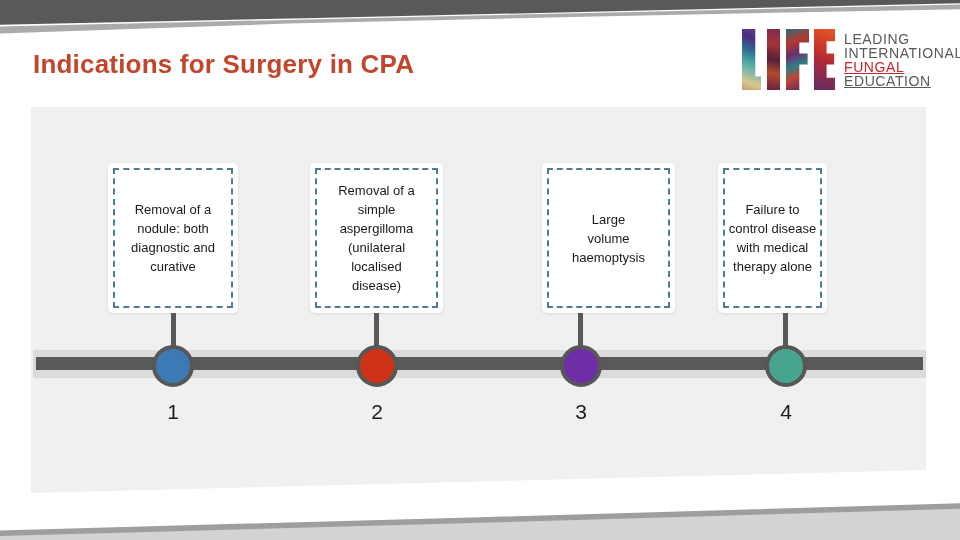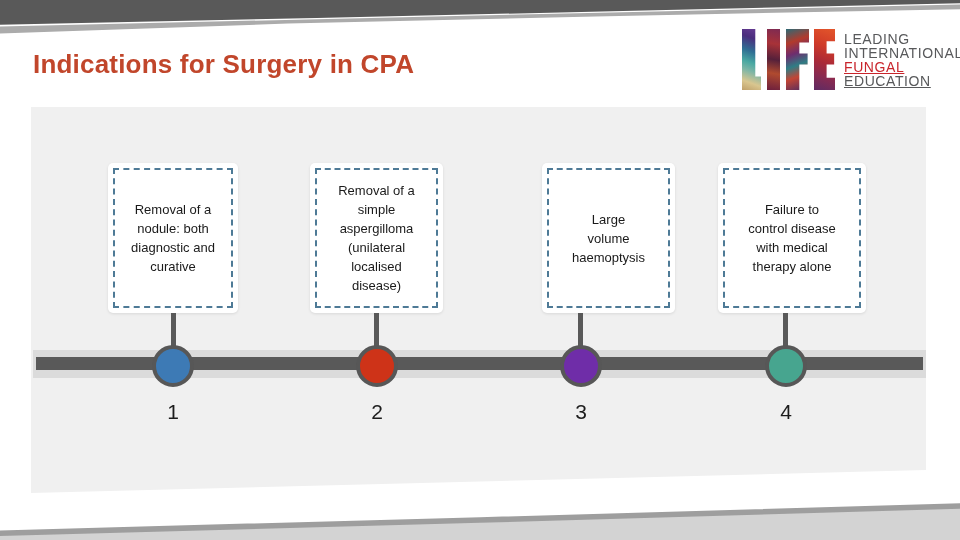--- a/index.html
+++ b/index.html
@@ -46,21 +46,21 @@
 
   
   .tbox{position:absolute;top:163px;height:150px;background:#ffffff;border-radius:5px;
     box-shadow:0 1px 3px rgba(0,0,0,0.10);padding:5px;box-sizing:border-box;}
   .tbox-inner{width:100%;height:100%;border:2px dashed #4e7a96;box-sizing:border-box;
     display:flex;align-items:center;justify-content:center;text-align:center;}
   .tbox-text{font-size:13px;line-height:19px;color:#1a1a1a;white-space:pre-line;}
   .tbox1{left:108px;width:130px;}
   .tbox2{left:310px;width:133px;}
   .tbox3{left:542px;width:133px;}
-  .tbox4{left:718px;width:148px;}
+  .tbox4{left:718px;width:109px;}
 
   
   .stem{position:absolute;top:313px;width:5px;height:50px;background:#595959;}
   .stem1{left:171px;} .stem2{left:374px;} .stem3{left:578px;} .stem4{left:783px;}
 
   
   .tl-light{position:absolute;left:33px;top:350px;width:893px;height:28px;background:#dbdbdb;}
   .tl-dark{position:absolute;left:36px;top:357px;width:887px;height:13px;background:#595959;}
 
   

